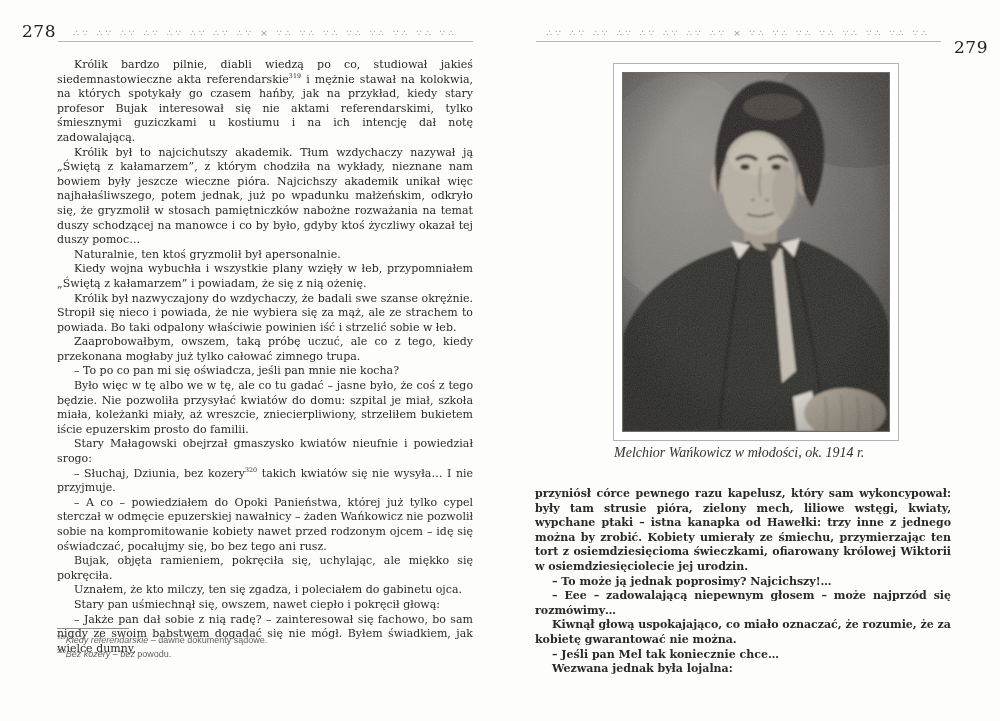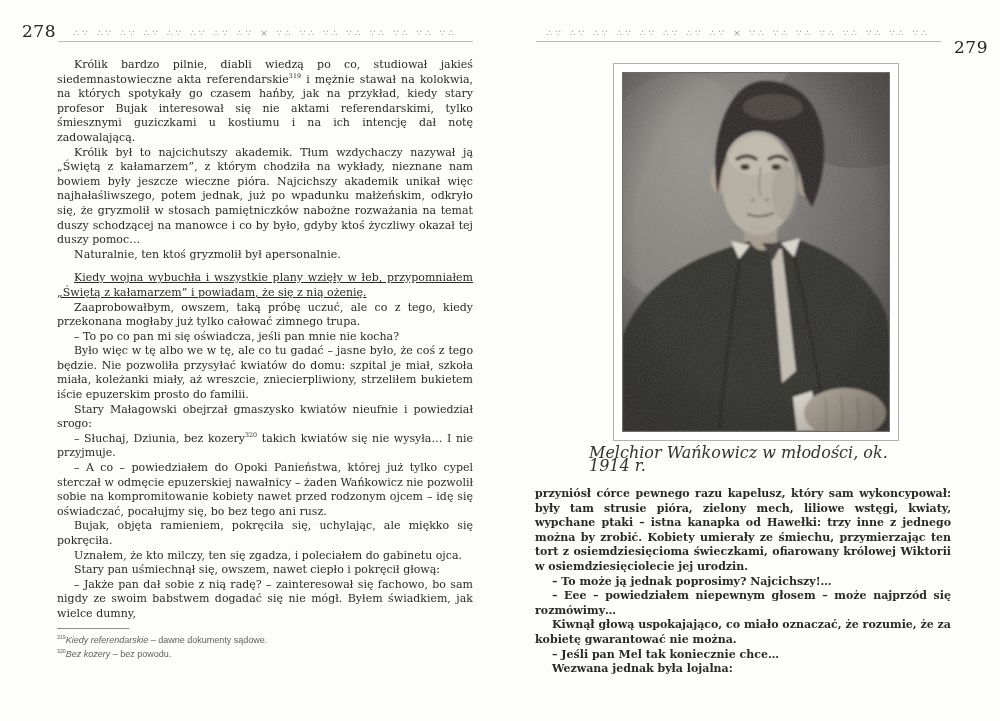--- a/index.html
+++ b/index.html
@@ -18,59 +18,60 @@
     border-bottom:1px solid #b7b7b5;
     font-family:"DejaVu Sans",sans-serif;
   }
   #orn-left{left:58px;width:415px;}
   #orn-right{left:536px;width:405px;}
   .text-col{width:416px;font-size:11px;line-height:14.6px;text-align:justify;}
   #col-left{left:57px;top:58px;}
   #col-right{left:535px;top:487px;font-weight:bold;}
   .para{margin:0;}
   .para.indent{text-indent:17px;}
-  .para.gap{margin-top:9px;text-decoration:underline;}
+  .para.gap{}
   sup{vertical-align:super;font-size:0.58em;line-height:0;}
   
   #footnotes{left:57px;top:628px;width:416px;}
   #footnote-rule{width:72px;border-top:1px solid #8d8d8d;margin:0 0 5px 0;height:0;}
   #footnotes .para{
     font-family:"Liberation Sans","DejaVu Sans",sans-serif;
     font-size:9px;line-height:13.5px;color:#5f5f5f;text-align:left;text-indent:0;
   }
   
   #photo-frame{
     left:613px;top:63px;width:286px;height:378px;box-sizing:border-box;
     background:#fff;border:1px solid #b5b2ad;padding:8px;
   }
   #photo-inner{
     width:100%;height:100%;box-sizing:border-box;border:1px solid #6f6c68;
   }
   #photo-inner svg{display:block;width:100%;height:100%;}
   #photo-caption{
-    left:589px;top:446px;width:300px;font-style:italic;font-size:16px;
-    line-height:13px;color:#333;
+    left:614px;top:446px;width:300px;font-style:italic;font-size:14px;
+    line-height:13px;color:#333;font-family:Liberation Serif, serif;
   }
 </style>
 </head>
 <body>
 
 <div style="width:1000px;height:698px;position:relative;">
 
   <div id="pn-left" class="abs page-number">278</div>
   <div id="orn-left" class="abs ornament">∴∵ ∴∵ ∴∵ ∴∵ ∴∵ ∴∵ ∴∵ ∴∵ × ∵∴ ∵∴ ∵∴ ∵∴ ∵∴ ∵∴ ∵∴ ∵∴</div>
 
   <div id="orn-right" class="abs ornament">∴∵ ∴∵ ∴∵ ∴∵ ∴∵ ∴∵ ∴∵ ∴∵ × ∵∴ ∵∴ ∵∴ ∵∴ ∵∴ ∵∴ ∵∴ ∵∴</div>
   <div id="pn-right" class="abs page-number">279</div>
 
   <div id="col-left" class="abs text-col">
       <p class="para indent">Królik bardzo pilnie, diabli wiedzą po co, studiował jakieś siedemnastowieczne akta referendarskie<sup>319</sup> i mężnie stawał na kolokwia, na których spotykały go czasem hańby, jak na przykład, kiedy stary profesor Bujak interesował się nie aktami referendarskimi, tylko śmiesznymi guziczkami u kostiumu i na ich intencję dał notę zadowalającą.</p>
       <p class="para indent">Królik był to najcichutszy akademik. Tłum wzdychaczy nazywał ją „Świętą z kałamarzem”, z którym chodziła na wykłady, nieznane nam bowiem były jeszcze wieczne pióra. Najcichszy akademik unikał więc najhałaśliwszego, potem jednak, już po wpadunku małżeńskim, odkryło się, że gryzmolił w stosach pamiętniczków nabożne rozważania na temat duszy schodzącej na manowce i co by było, gdyby ktoś życzliwy okazał tej duszy pomoc…</p>
       <p class="para indent">Naturalnie, ten ktoś gryzmolił był apersonalnie.</p>
       <p class="para indent gap">Kiedy wojna wybuchła i wszystkie plany wzięły w łeb, przypomniałem „Świętą z kałamarzem” i powiadam, że się z nią ożenię.</p>
+      <p class="para indent">Królik był nazwyczajony do wzdychaczy, że badali swe szanse okrężnie. Stropił się nieco i powiada, że nie wybiera się za mąż, ale ze strachem to powiada. Bo taki odpalony właściwie powinien iść i strzelić sobie w łeb.</p>
       <p class="para indent">Zaaprobowałbym, owszem, taką próbę uczuć, ale co z tego, kiedy przekonana mogłaby już tylko całować zimnego trupa.</p>
       <p class="para indent">– To po co pan mi się oświadcza, jeśli pan mnie nie kocha?</p>
       <p class="para indent">Było więc w tę albo we w tę, ale co tu gadać – jasne było, że coś z tego będzie. Nie pozwoliła przysyłać kwiatów do domu: szpital je miał, szkoła miała, koleżanki miały, aż wreszcie, zniecierpliwiony, strzeliłem bukietem iście epuzerskim prosto do familii.</p>
       <p class="para indent">Stary Małagowski obejrzał gmaszysko kwiatów nieufnie i powiedział srogo:</p>
       <p class="para indent">– Słuchaj, Dziunia, bez kozery<sup>320</sup> takich kwiatów się nie wysyła… I nie przyjmuje.</p>
       <p class="para indent">– A co – powiedziałem do Opoki Panieństwa, której już tylko cypel sterczał w odmęcie epuzerskiej nawałnicy – żaden Wańkowicz nie pozwolił sobie na kompromitowanie kobiety nawet przed rodzonym ojcem – idę się oświadczać, pocałujmy się, bo bez tego ani rusz.</p>
       <p class="para indent">Bujak, objęta ramieniem, pokręciła się, uchylając, ale miękko się pokręciła.</p>
       <p class="para indent">Uznałem, że kto milczy, ten się zgadza, i poleciałem do gabinetu ojca.</p>
       <p class="para indent">Stary pan uśmiechnął się, owszem, nawet ciepło i pokręcił głową:</p>
       <p class="para indent">– Jakże pan dał sobie z nią radę? – zainteresował się fachowo, bo sam nigdy ze swoim babstwem dogadać się nie mógł. Byłem świadkiem, jak wielce dumny,</p>
@@ -158,19 +159,19 @@
         <rect width="266" height="358" fill="url(#vig)"></rect>
         <rect width="266" height="358" filter="url(#grain)" opacity="0.5"></rect>
       </svg>
     </div>
   </div>
   <div id="photo-caption" class="abs">Melchior Wańkowicz w młodości, ok. 1914 r.</div>
 
   <div id="col-right" class="abs text-col">
       <p class="para">przyniósł córce pewnego razu kapelusz, który sam wykoncypował: były tam strusie pióra, zielony mech, liliowe wstęgi, kwiaty, wypchane ptaki – istna kanapka od Hawełki: trzy inne z jednego można by zrobić. Kobiety umierały ze śmiechu, przymierzając ten tort z osiemdziesięcioma świeczkami, ofiarowany królowej Wiktorii w osiemdziesięciolecie jej urodzin.</p>
       <p class="para indent">– To może ją jednak poprosimy? Najcichszy!…</p>
-      <p class="para indent">– Eee – powiedziałem niepewnym głosem – może najprzód się rozmówimy…</p>
+      <p class="para indent">– Eee – zadowalającą niepewnym głosem – może najprzód się rozmówimy…</p>
       <p class="para indent">Kiwnął głową uspokajająco, co miało oznaczać, że rozumie, że za kobietę gwarantować nie można.</p>
       <p class="para indent">– Jeśli pan Mel tak koniecznie chce…</p>
       <p class="para indent">Wezwana jednak była lojalna:</p>
     </div>
 
 </div>
 
 </body></html>

